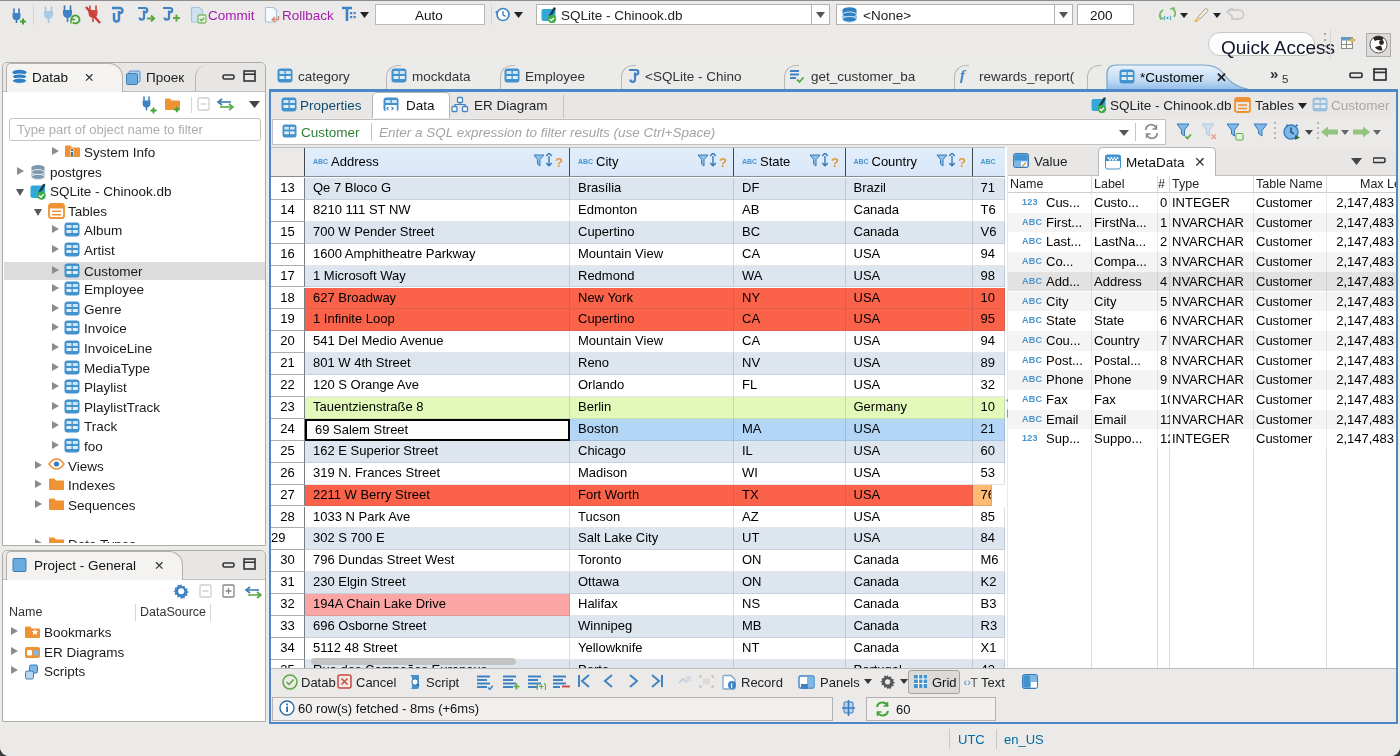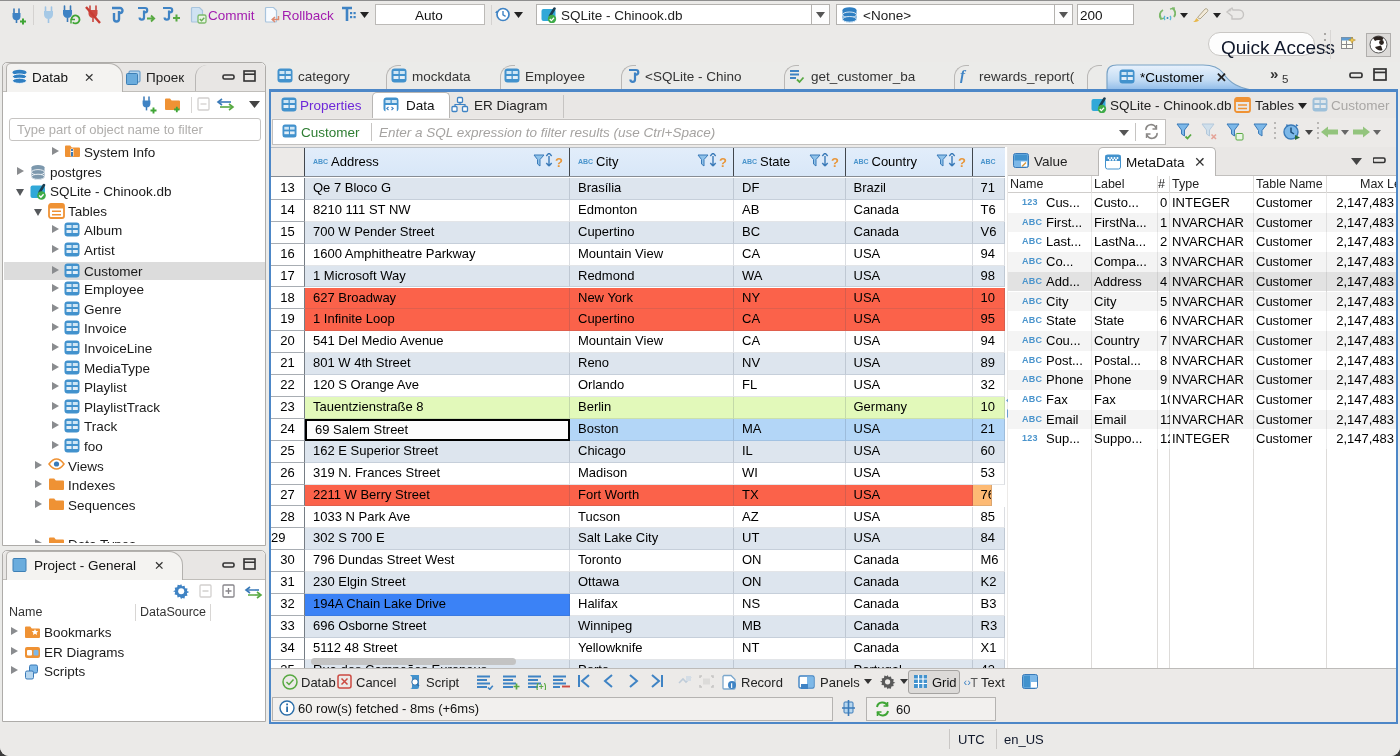--- a/index.html
+++ b/index.html
@@ -20,21 +20,21 @@
   .ptabrow{position:absolute;left:0;right:0;top:0;height:28px;background:#e8e6e4;border-bottom:1px solid #c0beba;border-radius:5px 5px 0 0;}
   .ptab-sel{position:absolute;background:#f4f3f1;border:1px solid #b3b1ae;border-bottom:none;border-radius:5px 14px 0 0;}
   .treerow{position:absolute;height:20px;font-size:13px;color:#1a1a1a;}
   
   #edtabs{position:absolute;left:268px;top:62px;width:1132px;height:30px;}
   .edtab{position:absolute;top:2px;height:27px;font-size:13.5px;color:#333;}
   #edbody{position:absolute;left:269px;top:89px;width:1129px;height:635px;border:2px solid #4d87c7;border-top-width:3px;background:#fff;box-sizing:border-box;}
   
   .gcell{position:absolute;overflow:hidden;font-size:13px;color:#000;white-space:nowrap;box-sizing:border-box;}
   
-  #winstatus{position:absolute;left:0;top:724px;width:1400px;height:32px;background:#ebeae8;font-size:13px;color:#0f172a;}
+  #winstatus{position:absolute;left:0;top:724px;width:1400px;height:32px;background:#ebeae8;font-size:13px;color:#0369a1;}
 </style>
 </head>
 <body>
 <div id="app">
   <div id="tb1">
 
     <span class="ico" style="left:9px;top:5px;">
         <svg width="19" height="19" viewBox="0 0 19 19">
           <g fill="none" stroke="#3a7ab8" stroke-width="1.6">
             <path d="M5 3v4M10 3v4" stroke-linecap="round"></path>
@@ -184,21 +184,21 @@
         </span>
       <div class="txt" style="left:26px;top:3px;font-size:13.5px;color:#222;">&lt;None&gt;</div>
       <div class="arrbtn">
           <svg width="9" height="6" viewBox="0 0 9 6" style="margin:7px auto 0;">
             <path d="M0 0h9L4.5 6z" fill="#555"></path>
           </svg>
         </div>
     </div>
 
     <div class="combo" style="left:1077px;top:3px;width:57px;height:21px;">
-      <div class="txt" style="left:2px;top:3px;font-size:13.5px;color:#111;">200</div>
+      <div class="txt" style="left:12px;top:3px;font-size:13.5px;color:#111;">200</div>
     </div>
 
     <span class="ico" style="left:1157px;top:4px;">
         <svg width="21" height="20" viewBox="0 0 21 20">
           <path d="M4 14a6 6 0 0 1 2-9" fill="none" stroke="#7cb96a" stroke-width="1.8"></path>
           <path d="M3.2 9.5L4 14l4-1.2" fill="none" stroke="#7cb96a" stroke-width="1.4"></path>
           <path d="M15 3a6 6 0 0 1 2 9" fill="none" stroke="#7cb96a" stroke-width="1.8"></path>
           <path d="M17.8 7.5L17 3l-4 1.2" fill="none" stroke="#7cb96a" stroke-width="1.4"></path>
           <path d="M8 11c-1 1-1 3 0 4m5-4c1 1 1 3 0 4" fill="none" stroke="#55b8d8" stroke-width="1.3"></path>
           <circle cx="10.5" cy="13" r="1" fill="#3388bb"></circle>
@@ -765,21 +765,21 @@
     <div id="subtabs" class="abs" style="left:0;top:0;width:1125px;height:26px;background:#e9e7e5;border-bottom:1px solid #c2c0be;">
       <span class="ico" style="left:10px;top:5px;">
           <svg width="16" height="15" viewBox="0 0 16 15">
             <rect x="0.5" y="0.5" width="15" height="14" rx="3" fill="#4292cd"></rect>
             <rect x="2.5" y="3" width="5" height="3" fill="#cfe6f5"></rect>
             <rect x="8.8" y="3" width="5" height="3" fill="#cfe6f5"></rect>
             <rect x="2.5" y="8" width="5" height="3" fill="#fff" opacity=".85"></rect>
             <rect x="8.8" y="8" width="5" height="3" fill="#fff" opacity=".85"></rect>
           </svg>
         </span>
-      <span class="txt" style="left:29px;top:6px;font-size:13.5px;color:#6d28d9;">Properties</span>
+      <span class="txt" style="left:29px;top:6px;font-size:13.5px;color:#0c4a6e;">Properties</span>
       <div class="abs" style="left:101px;top:0;width:78px;height:26px;background:#fff;border:1px solid #b8b6b4;border-bottom:none;border-radius:5px 5px 0 0;box-sizing:border-box;"></div>
       <span class="ico" style="left:112px;top:5px;">
           <svg width="16" height="15" viewBox="0 0 16 15">
             <rect x="0.5" y="0.5" width="15" height="14" rx="3" fill="#4292cd"></rect>
             <rect x="2.5" y="3" width="5" height="3" fill="#cfe6f5"></rect>
             <rect x="8.8" y="3" width="5" height="3" fill="#cfe6f5"></rect>
             <rect x="2.5" y="8" width="11.3" height="8" fill="#fff"></rect>
             <path d="M5.5 10l-1.7 1.5L5.5 13m3-3l1.7 1.5L8.5 13" fill="none" stroke="#3f83c4" stroke-width="1.1"></path>
           </svg>
         </span>
@@ -1116,21 +1116,21 @@
         <div style="position: absolute; left: 0px; top: 425.2px; width: 734px; height: 21.9px;">
           <div class="gcell" style="left: 0px; top: 0px; width: 34px; height: 21.9px; background: rgb(255, 255, 255); border-right: 1px solid rgb(118, 125, 133); border-bottom: 1px solid rgb(168, 173, 179); text-align: center; line-height: 20.9px;">31</div>
           <div class="gcell" style="left: 34px; top: 0px; width: 265px; height: 21.9px; background: rgb(221, 229, 238); border-right: 1px solid rgba(60, 75, 95, 0.18); border-bottom: 1px solid rgba(60, 75, 95, 0.14); padding-left: 8px; line-height: 20.9px;">230 Elgin Street</div>
           <div class="gcell" style="left: 299px; top: 0px; width: 164px; height: 21.9px; background: rgb(221, 229, 238); border-right: 1px solid rgba(60, 75, 95, 0.18); border-bottom: 1px solid rgba(60, 75, 95, 0.14); padding-left: 8px; line-height: 20.9px;">Ottawa</div>
           <div class="gcell" style="left: 463px; top: 0px; width: 111.5px; height: 21.9px; background: rgb(221, 229, 238); border-right: 1px solid rgba(60, 75, 95, 0.18); border-bottom: 1px solid rgba(60, 75, 95, 0.14); padding-left: 8px; line-height: 20.9px;">ON</div>
           <div class="gcell" style="left: 574.5px; top: 0px; width: 127px; height: 21.9px; background: rgb(221, 229, 238); border-right: 1px solid rgba(60, 75, 95, 0.18); border-bottom: 1px solid rgba(60, 75, 95, 0.14); padding-left: 8px; line-height: 20.9px;">Canada</div>
           <div class="gcell" style="left: 701.5px; top: 0px; width: 32.5px; height: 21.9px; background: rgb(221, 229, 238); border-right: 1px solid rgba(60, 75, 95, 0.18); border-bottom: 1px solid rgba(60, 75, 95, 0.14); padding-left: 8px; line-height: 20.9px;">K2</div>
         </div>
         <div style="position: absolute; left: 0px; top: 447.1px; width: 734px; height: 21.9px;">
           <div class="gcell" style="left: 0px; top: 0px; width: 34px; height: 21.9px; background: rgb(255, 255, 255); border-right: 1px solid rgb(118, 125, 133); border-bottom: 1px solid rgb(168, 173, 179); text-align: center; line-height: 20.9px;">32</div>
-          <div class="gcell" style="left: 34px; top: 0px; width: 265px; height: 21.9px; background: #3b82f6; border-right: 1px solid rgba(60, 75, 95, 0.18); border-bottom: 1px solid rgba(60, 75, 95, 0.14); padding-left: 8px; line-height: 20.9px;">194A Chain Lake Drive</div>
+          <div class="gcell" style="left: 34px; top: 0px; width: 265px; height: 21.9px; background: #fca5a5; border-right: 1px solid rgba(60, 75, 95, 0.18); border-bottom: 1px solid rgba(60, 75, 95, 0.14); padding-left: 8px; line-height: 20.9px;">194A Chain Lake Drive</div>
           <div class="gcell" style="left: 299px; top: 0px; width: 164px; height: 21.9px; background: rgb(255, 255, 255); border-right: 1px solid rgba(60, 75, 95, 0.18); border-bottom: 1px solid rgba(60, 75, 95, 0.14); padding-left: 8px; line-height: 20.9px;">Halifax</div>
           <div class="gcell" style="left: 463px; top: 0px; width: 111.5px; height: 21.9px; background: rgb(255, 255, 255); border-right: 1px solid rgba(60, 75, 95, 0.18); border-bottom: 1px solid rgba(60, 75, 95, 0.14); padding-left: 8px; line-height: 20.9px;">NS</div>
           <div class="gcell" style="left: 574.5px; top: 0px; width: 127px; height: 21.9px; background: rgb(255, 255, 255); border-right: 1px solid rgba(60, 75, 95, 0.18); border-bottom: 1px solid rgba(60, 75, 95, 0.14); padding-left: 8px; line-height: 20.9px;">Canada</div>
           <div class="gcell" style="left: 701.5px; top: 0px; width: 32.5px; height: 21.9px; background: rgb(255, 255, 255); border-right: 1px solid rgba(60, 75, 95, 0.18); border-bottom: 1px solid rgba(60, 75, 95, 0.14); padding-left: 8px; line-height: 20.9px;">B3</div>
         </div>
         <div style="position: absolute; left: 0px; top: 469px; width: 734px; height: 21.9px;">
           <div class="gcell" style="left: 0px; top: 0px; width: 34px; height: 21.9px; background: rgb(255, 255, 255); border-right: 1px solid rgb(118, 125, 133); border-bottom: 1px solid rgb(168, 173, 179); text-align: center; line-height: 20.9px;">33</div>
           <div class="gcell" style="left: 34px; top: 0px; width: 265px; height: 21.9px; background: rgb(221, 229, 238); border-right: 1px solid rgba(60, 75, 95, 0.18); border-bottom: 1px solid rgba(60, 75, 95, 0.14); padding-left: 8px; line-height: 20.9px;">696 Osborne Street</div>
           <div class="gcell" style="left: 299px; top: 0px; width: 164px; height: 21.9px; background: rgb(221, 229, 238); border-right: 1px solid rgba(60, 75, 95, 0.18); border-bottom: 1px solid rgba(60, 75, 95, 0.14); padding-left: 8px; line-height: 20.9px;">Winnipeg</div>
           <div class="gcell" style="left: 463px; top: 0px; width: 111.5px; height: 21.9px; background: rgb(221, 229, 238); border-right: 1px solid rgba(60, 75, 95, 0.18); border-bottom: 1px solid rgba(60, 75, 95, 0.14); padding-left: 8px; line-height: 20.9px;">MB</div>

